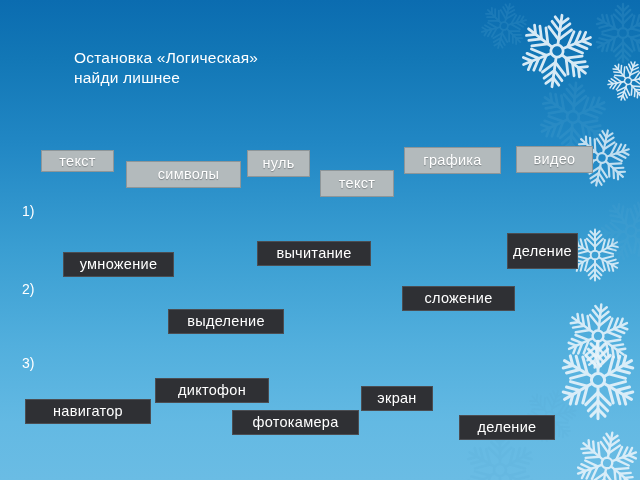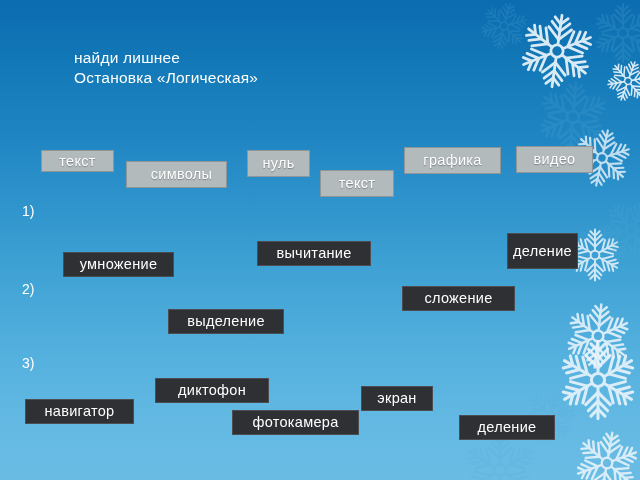--- a/index.html
+++ b/index.html
@@ -871,40 +871,40 @@
               <line x1="50" y1="26" x2="61" y2="15"></line>
               <line x1="50" y1="17" x2="42" y2="9"></line>
               <line x1="50" y1="17" x2="58" y2="9"></line>
             </g>
             <circle cx="50" cy="50" r="7.5" stroke="#56a9d4" stroke-width="3.4" fill="none"></circle>
           </g>
         </svg>
       </div>
     </div>
 
-  <div id="title-block"><div>найди лишнее</div><div>Остановка «Логическая»</div></div>
+  <div id="title-block"><div>Остановка «Логическая»</div><div>найди лишнее</div></div>
 
   <div id="markers-layer">
       <div class="marker" style="left: 22px; top: 204px;">1)</div>
       <div class="marker" style="left: 22px; top: 282px;">2)</div>
       <div class="marker" style="left: 22px; top: 356px;">3)</div>
     </div>
 
   <div id="boxes-layer">
       <div class="box light" style="left: 41px; top: 150px; width: 73px; height: 22px;">текст</div>
-      <div class="box light" style="left: 126px; top: 161px; width: 101px; height: 27px; padding-left: 20px;">символы</div>
+      <div class="box light" style="left: 126px; top: 161px; width: 115px; height: 27px; padding-left: 20px;">символы</div>
       <div class="box light" style="left: 247px; top: 150px; width: 63px; height: 27px;">нуль</div>
       <div class="box light" style="left: 320px; top: 170px; width: 74px; height: 27px;">текст</div>
       <div class="box light" style="left: 404px; top: 147px; width: 97px; height: 27px;">графика</div>
       <div class="box light" style="left: 516px; top: 146px; width: 77px; height: 27px;">видео</div>
       <div class="box dark" style="left: 63px; top: 252px; width: 111px; height: 25px;">умножение</div>
       <div class="box dark" style="left: 168px; top: 277px; width: 116px; height: 25px; margin-top: 32px;">выделение</div>
       <div class="box dark" style="left: 257px; top: 241px; width: 114px; height: 25px;">вычитание</div>
       <div class="box dark" style="left: 402px; top: 286px; width: 113px; height: 25px;">сложение</div>
       <div class="box dark" style="left: 507px; top: 233px; width: 71px; height: 36px;">деление</div>
-      <div class="box dark" style="left: 25px; top: 399px; width: 109px; height: 25px;">навигатор</div>
+      <div class="box dark" style="left: 25px; top: 399px; width: 126px; height: 25px;">навигатор</div>
       <div class="box dark" style="left: 155px; top: 378px; width: 114px; height: 25px;">диктофон</div>
       <div class="box dark" style="left: 232px; top: 410px; width: 127px; height: 25px;">фотокамера</div>
       <div class="box dark" style="left: 361px; top: 386px; width: 72px; height: 25px;">экран</div>
       <div class="box dark" style="left: 459px; top: 415px; width: 96px; height: 25px;">деление</div>
     </div>
 
 </div>
 
 </body></html>

